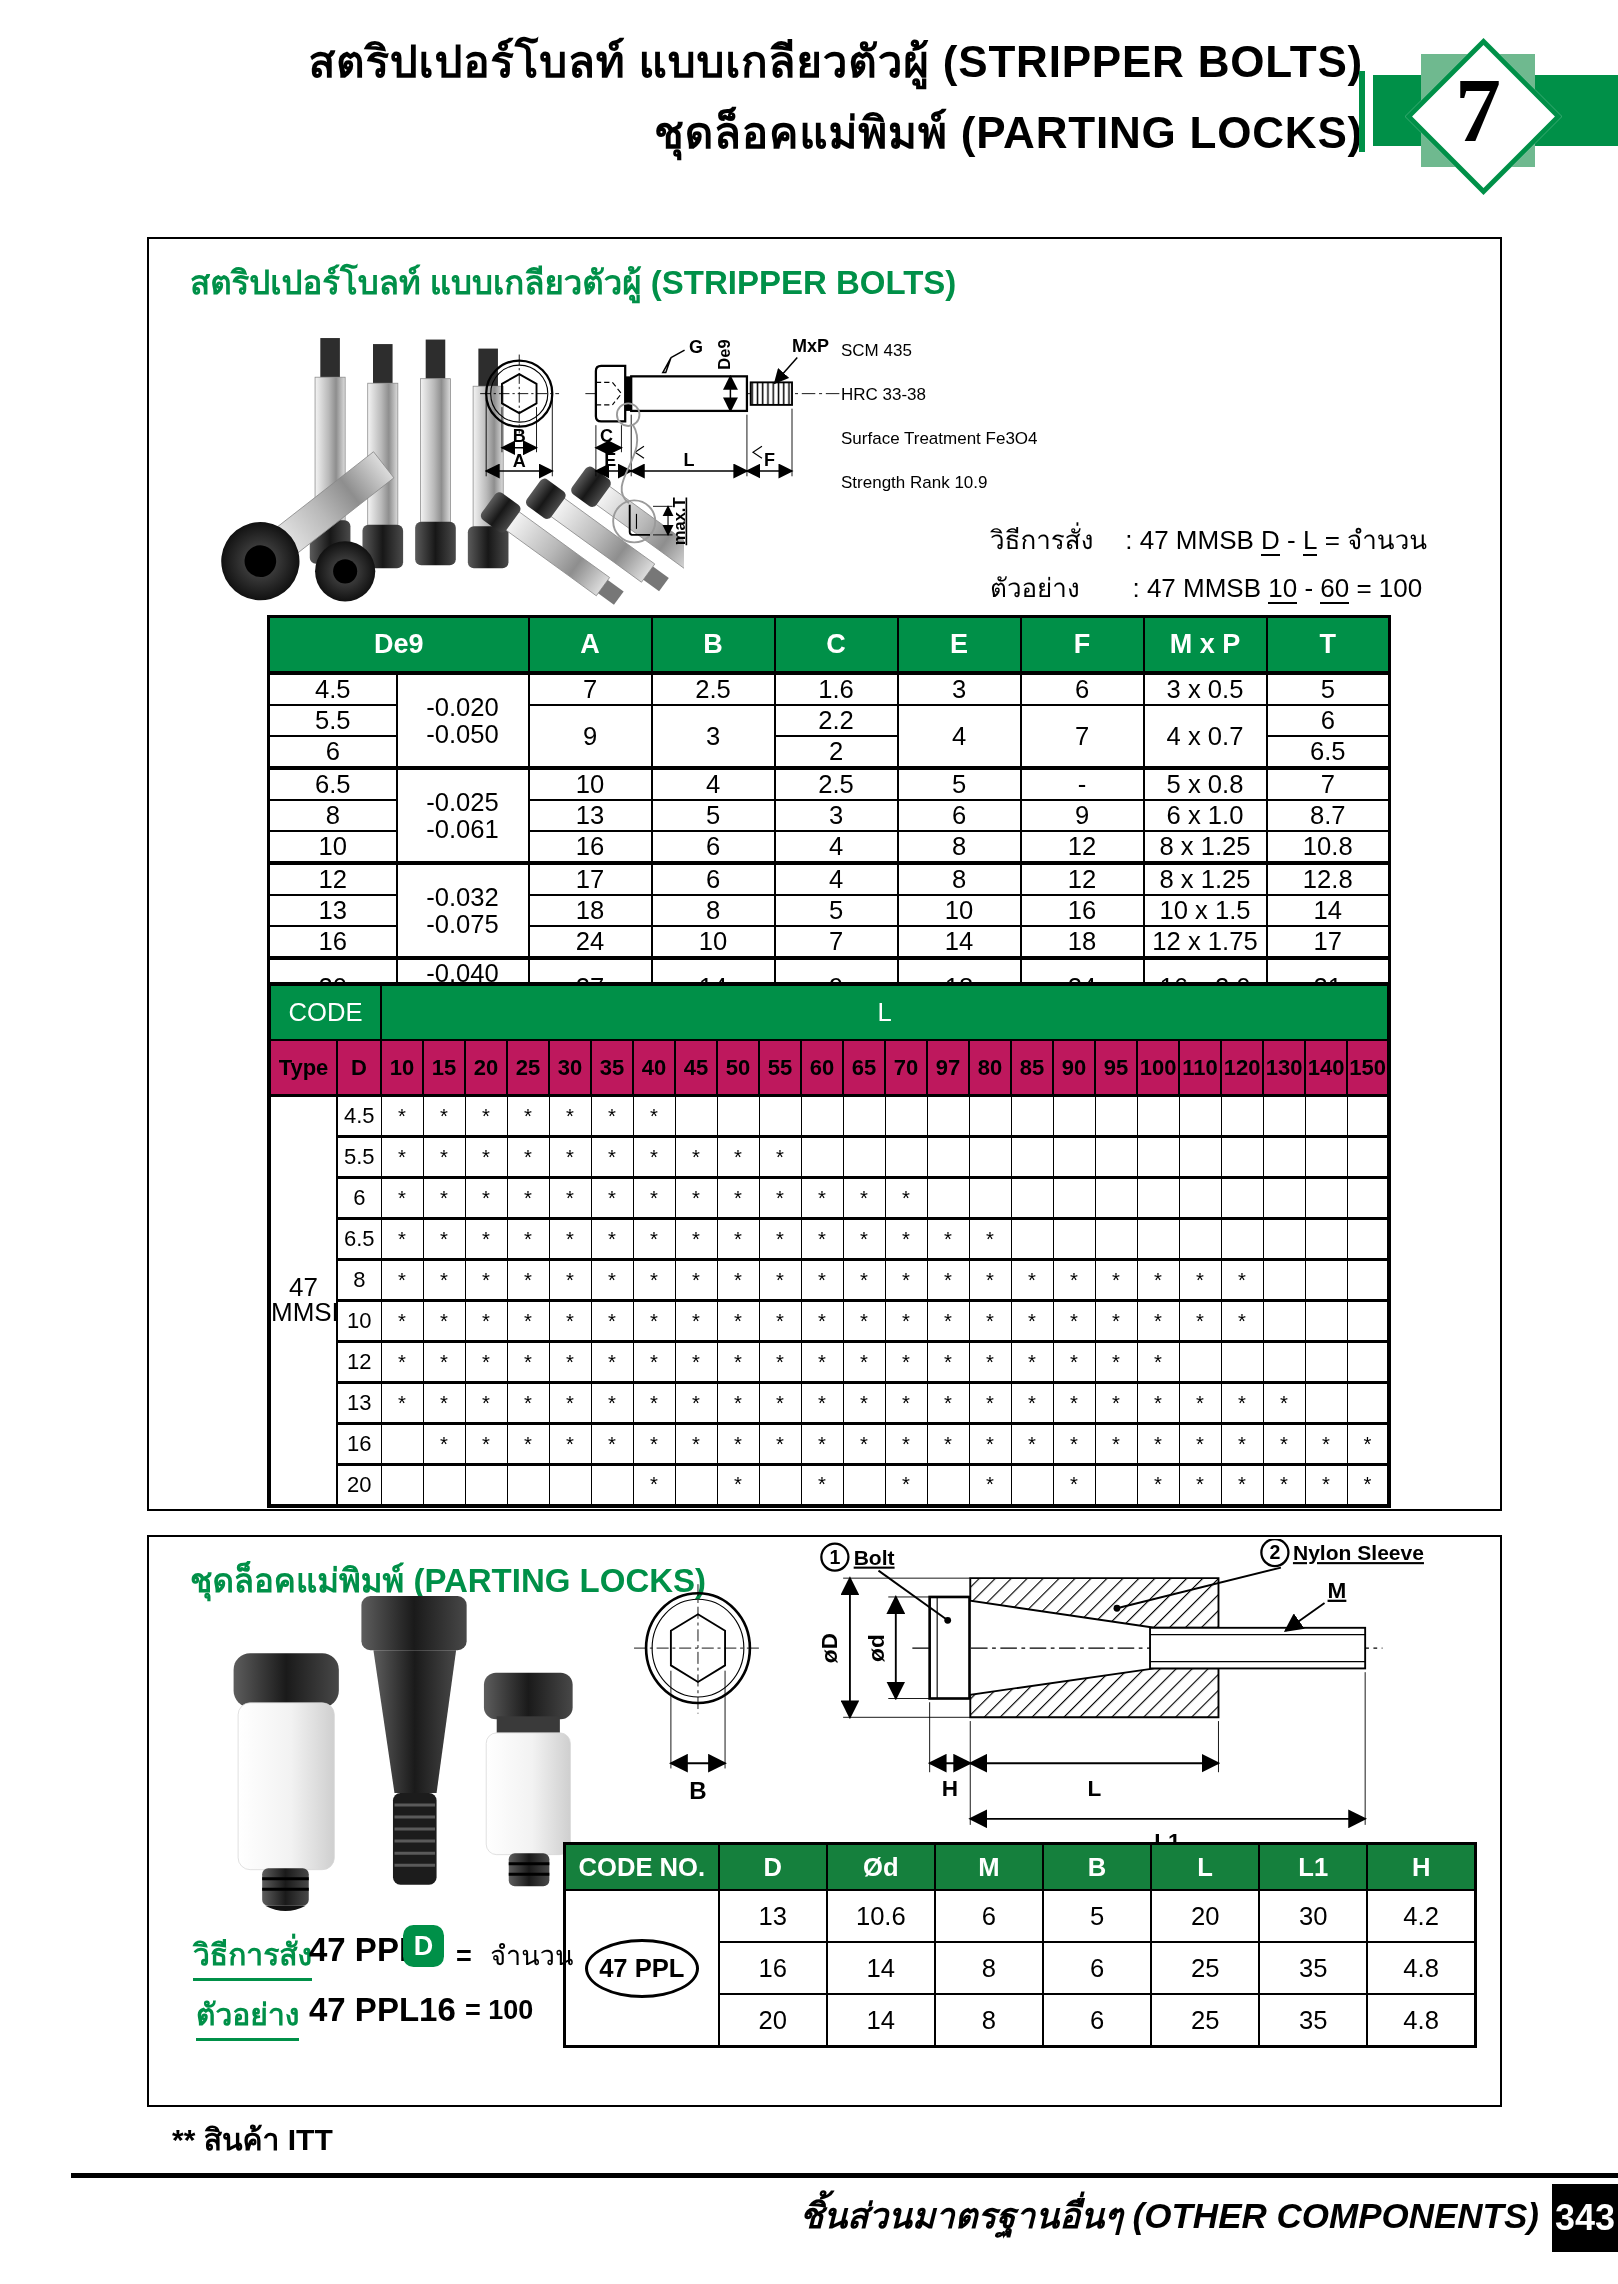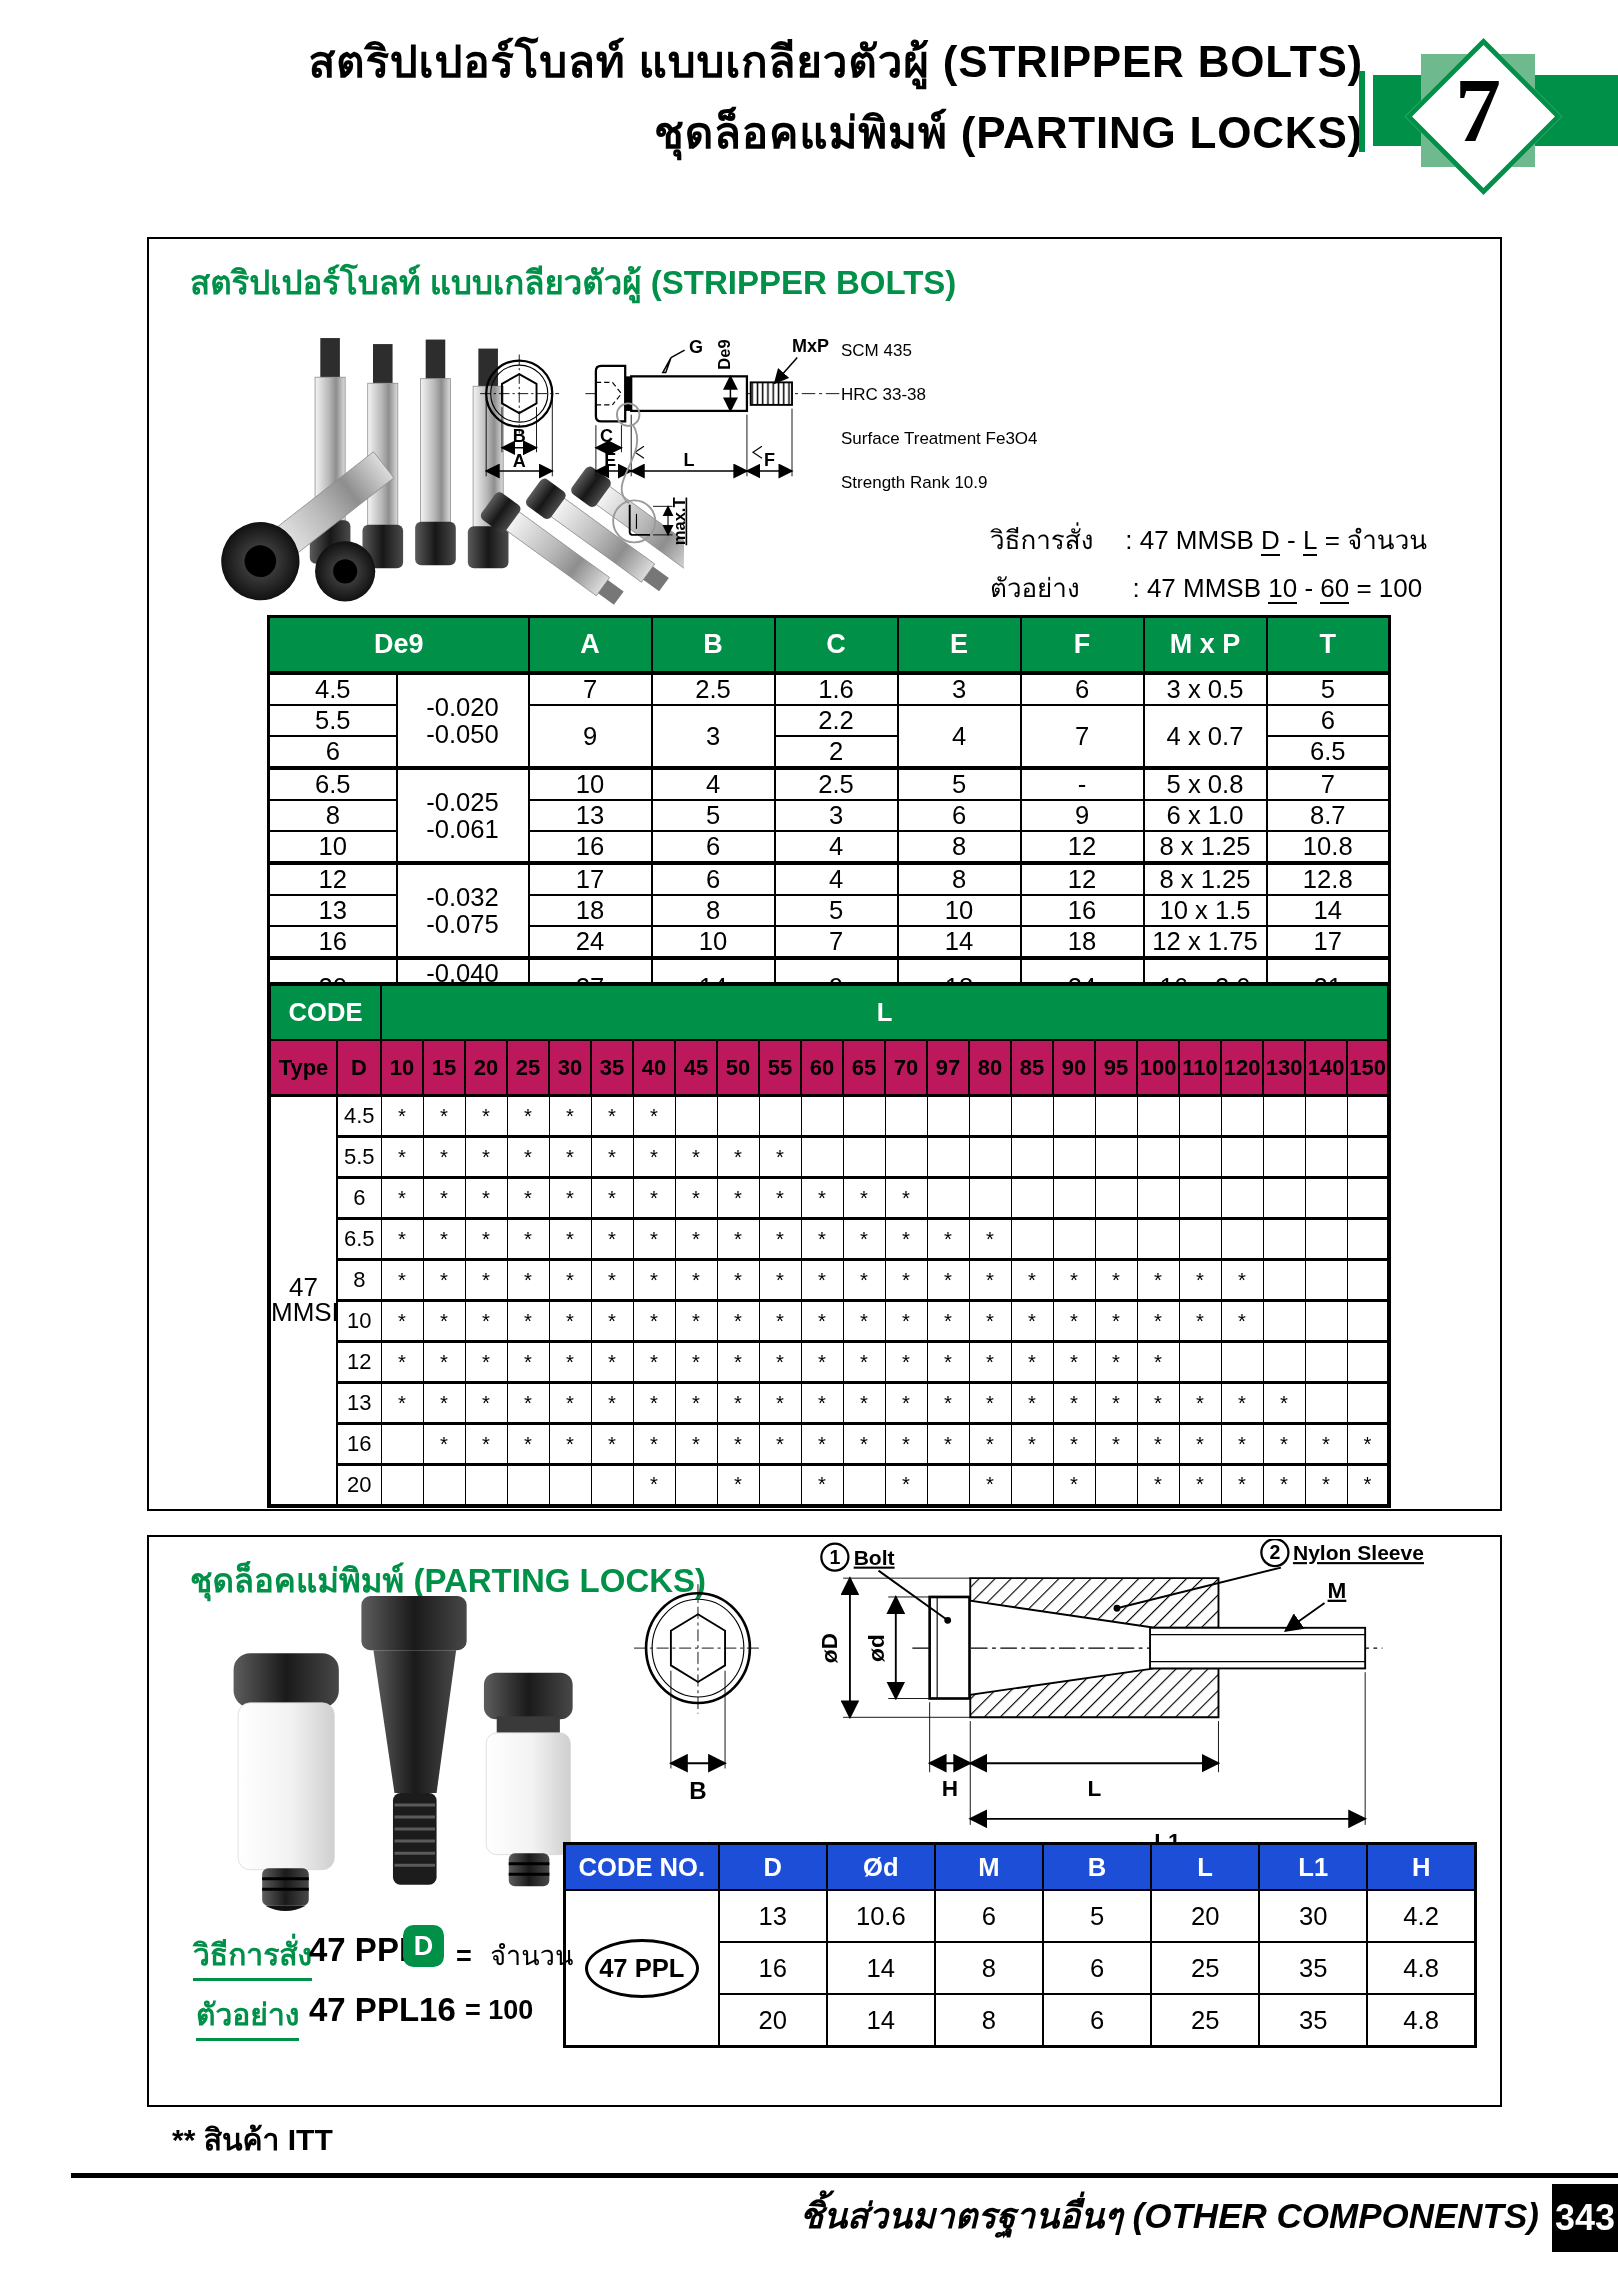--- a/index.html
+++ b/index.html
@@ -30,30 +30,30 @@
   table{border-collapse:collapse;table-layout:fixed;text-align:center;}
   td,th{padding:0;overflow:hidden;}
 
   .dimtab{left:118px;top:376px;width:1124px;border:3.8px solid #000;font-size:25.6px;}
   .dimtab th{background:#009048;color:#fff;font-weight:bold;height:53px;border:2.3px solid #000;font-size:27px;}
   .dimtab td{border:2.3px solid #000;height:29px;line-height:27px;}
   .dimtab tr.gb td{border-top-width:4.5px;}
   .dimtab tr.tall{height:56px;}
 
   .ltab{left:118px;top:743px;width:1124px;border:4.5px solid #000;}
-  .ltab th.ghead{background:#009048;color:#fff;font-weight:bold;height:53px;border:2.3px solid #000;font-size:25.6px;}
+  .ltab th.ghead{background:#009048;color:#fff;font-weight:normal;height:53px;border:2.3px solid #000;font-size:25.6px;}
   .ltab tr.subhead th{background:#be185d;height:53px;border:2.3px solid #000;font-weight:bold;font-size:22px;}
   .ltab td{border:1.5px solid #000;font-size:20.3px;}
   .ltab tr.ldata{height:41px;}
   .ltab tr.ldata td{border-top-width:3.8px;border-bottom-width:3.8px;}
   .ltab td.typecell{font-size:26px;line-height:25.6px;border-right:2.3px solid #000;}
   .ltab td.dcell{font-size:22px;}
 
   .ptab{left:414px;top:305px;width:914px;border:3.8px solid #000;font-size:25.6px;}
-  .ptab th{background:#1d4ed8;color:#fff;font-weight:bold;height:44px;border:2.3px solid #000;}
+  .ptab th{background:#15803d;color:#fff;font-weight:bold;height:44px;border:2.3px solid #000;}
   .ptab td{border:2.3px solid #000;height:50px;}
   .codepill{display:inline-block;border:3px solid #000;border-radius:50%;padding:12px 9px;font-weight:bold;font-size:25.6px;min-width:90px;}
 
   
   .order2-label{color:#009048;font-weight:bold;font-size:30px;border-bottom:3px solid #009048;white-space:nowrap;}
   .order2-code{font-weight:bold;font-size:33px;white-space:nowrap;}
   .dpill{width:41px;height:42px;background:#009048;border-radius:10.5px;color:#fff;font-weight:bold;font-size:27px;display:flex;align-items:center;justify-content:center;}
   .order2-eq{font-size:27px;font-weight:bold;white-space:nowrap;}
   .order2-eq .thin{font-weight:normal;}
 

